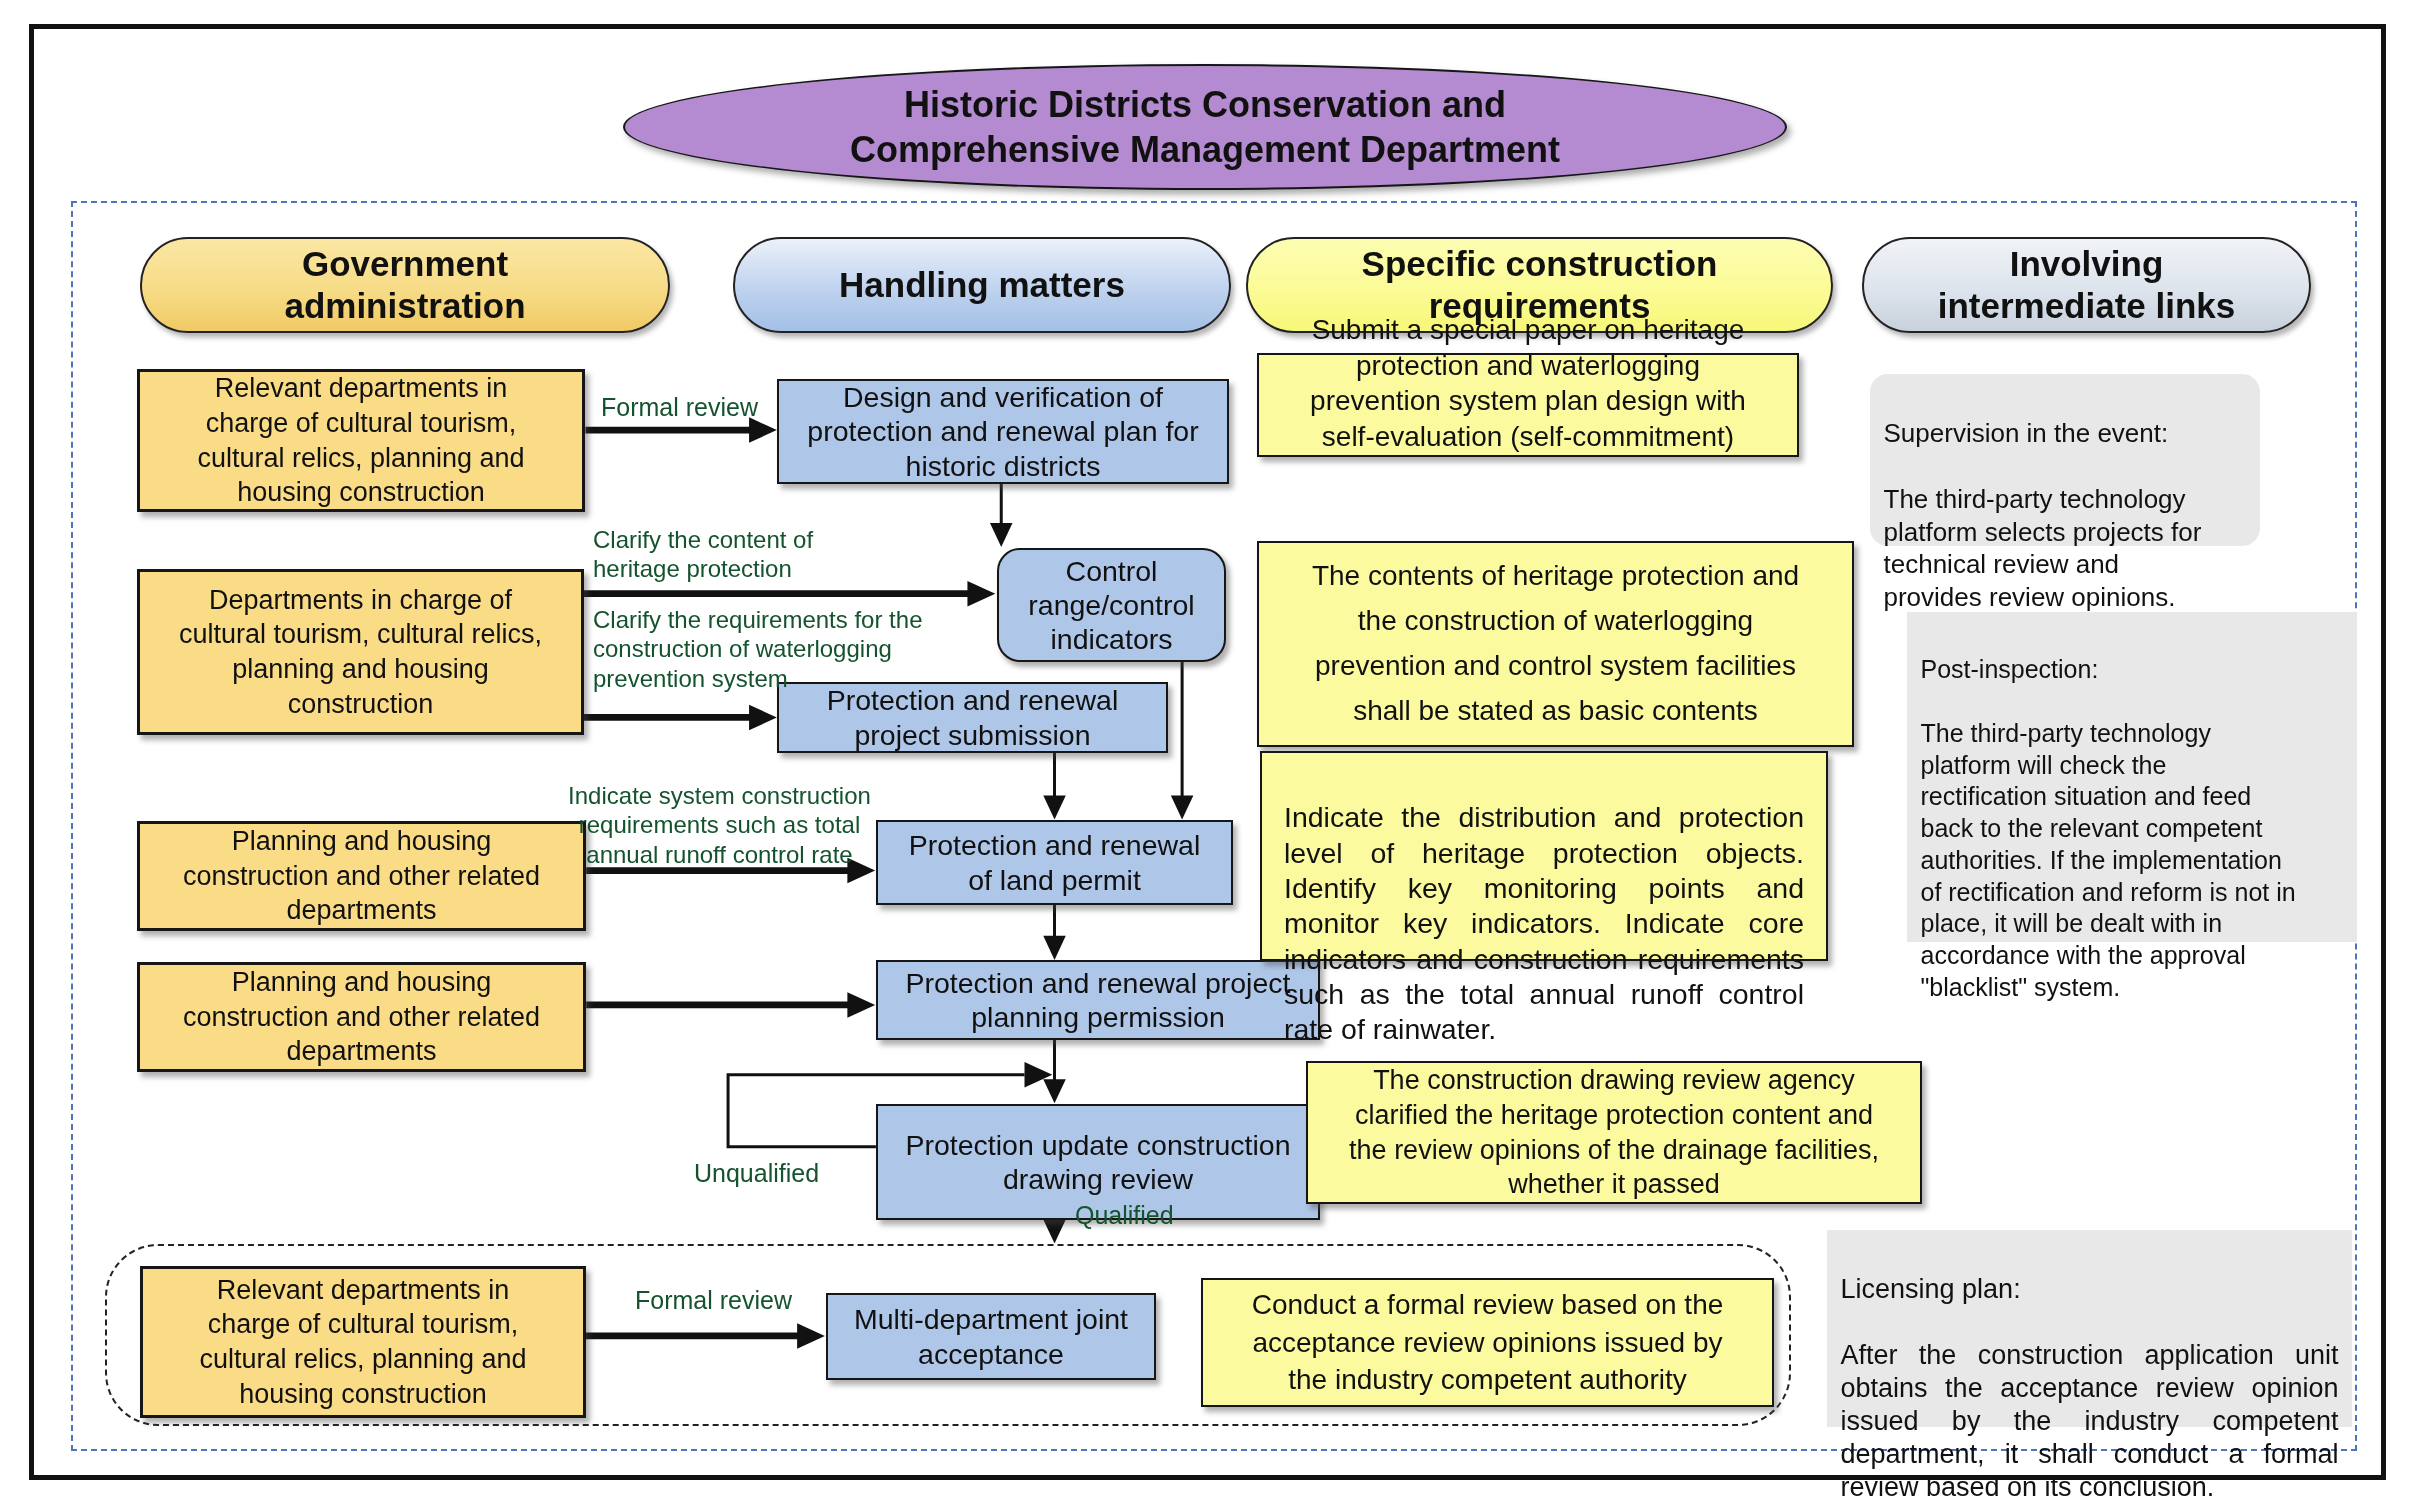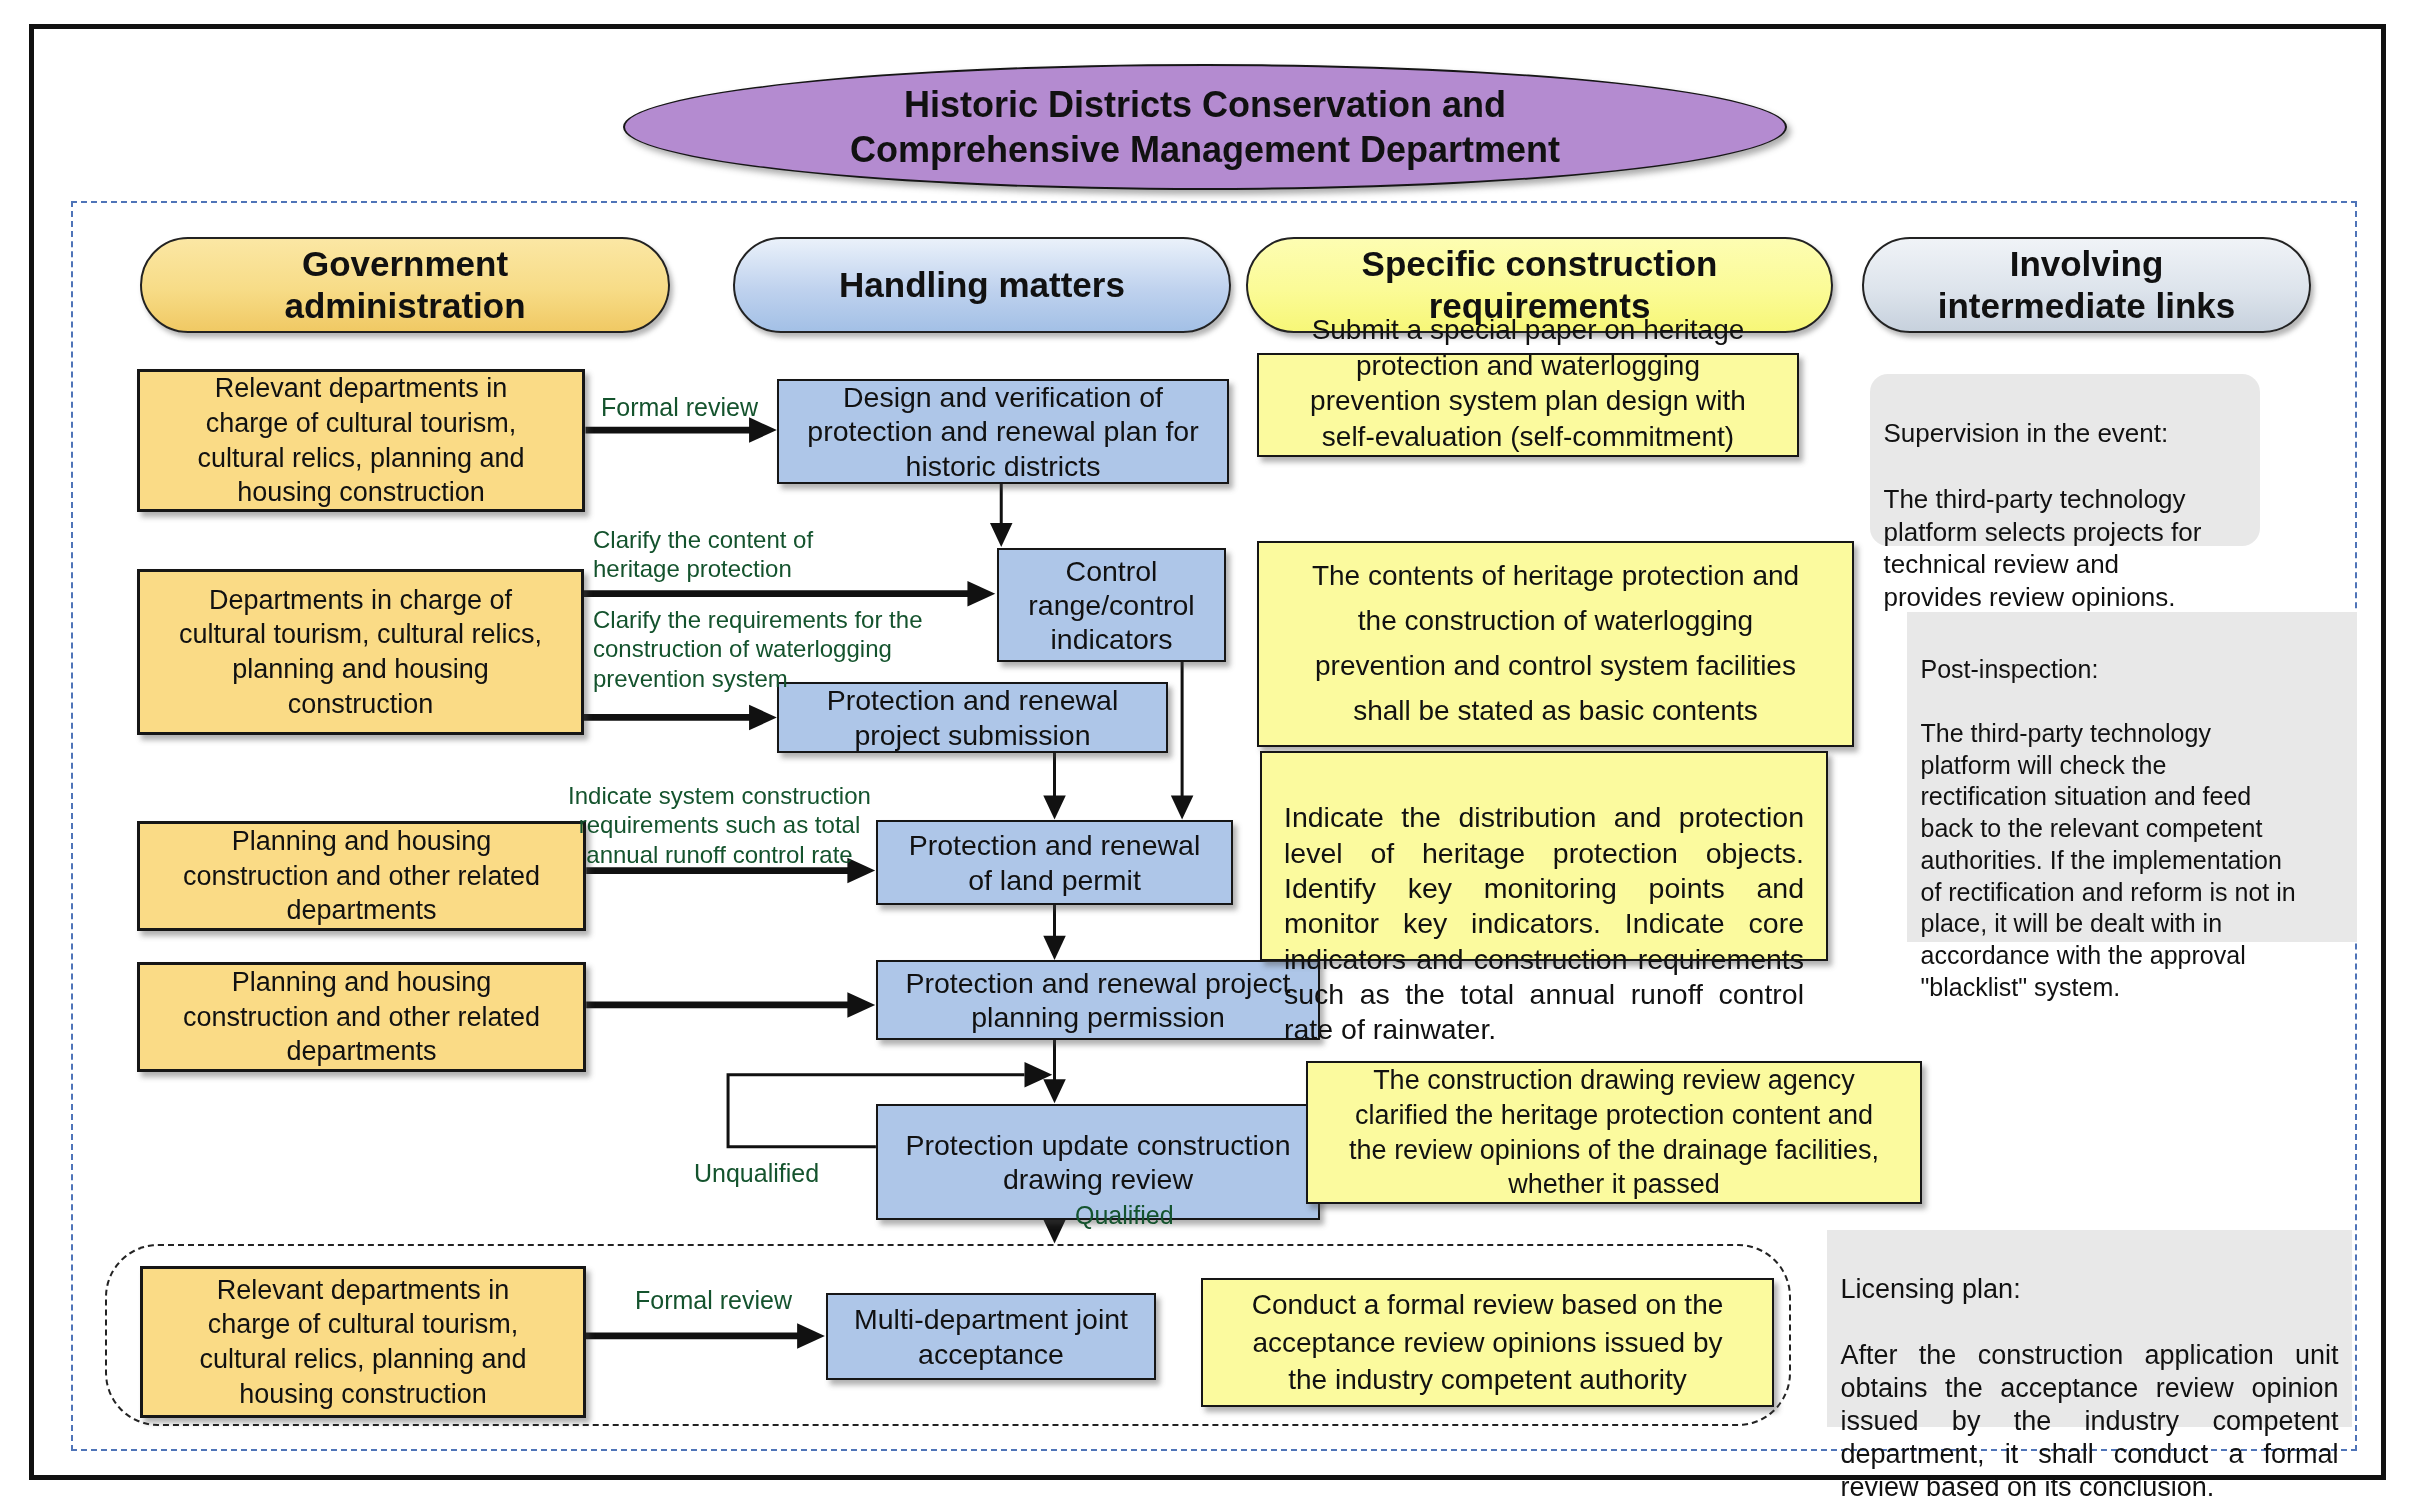--- a/index.html
+++ b/index.html
@@ -151,21 +151,21 @@
 charge of cultural tourism,
 cultural relics, planning and
 housing construction</span>
   </div>
 
   <div class="box hand" style="left:777px;top:379px;width:452px;height:105px;">
     <span>Design and verification of
 protection and renewal plan for
 historic districts</span>
   </div>
-  <div class="box hand" style="left:997px;top:548px;width:229px;height:114px;">
+  <div class="box hand" style="left:997px;top:548px;width:229px;height:114px;border-radius:23px;">
     <span>Control
 range/control
 indicators</span>
   </div>
   <div class="box hand" style="left:777px;top:682px;width:391px;height:71px;">
     <span>Protection and renewal
 project submission</span>
   </div>
   <div class="box hand" style="left:876px;top:820px;width:357px;height:85px;">
     <span>Protection and renewal

